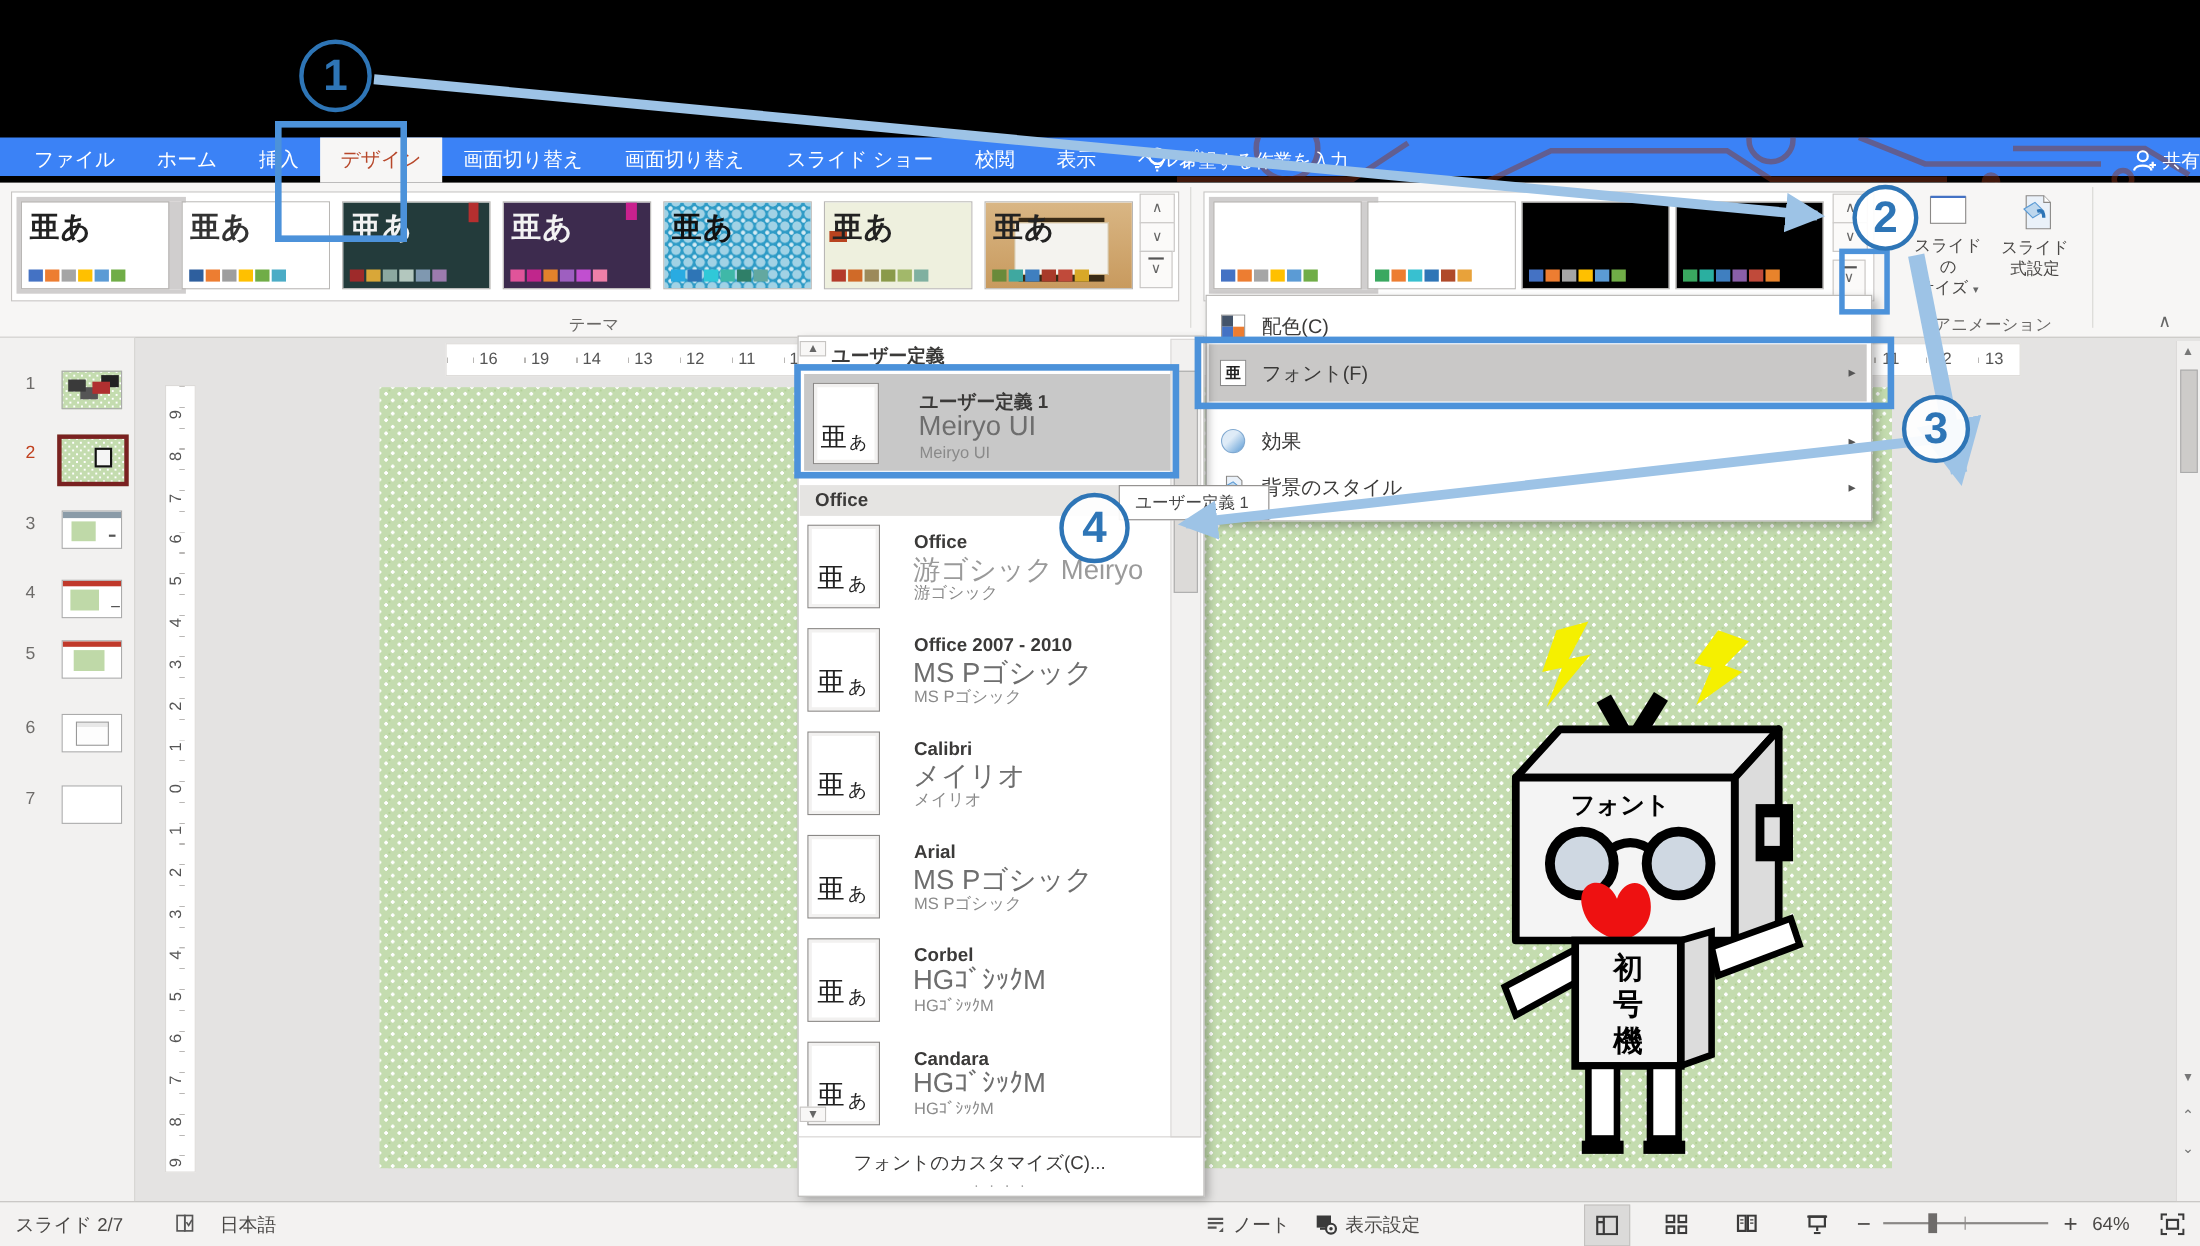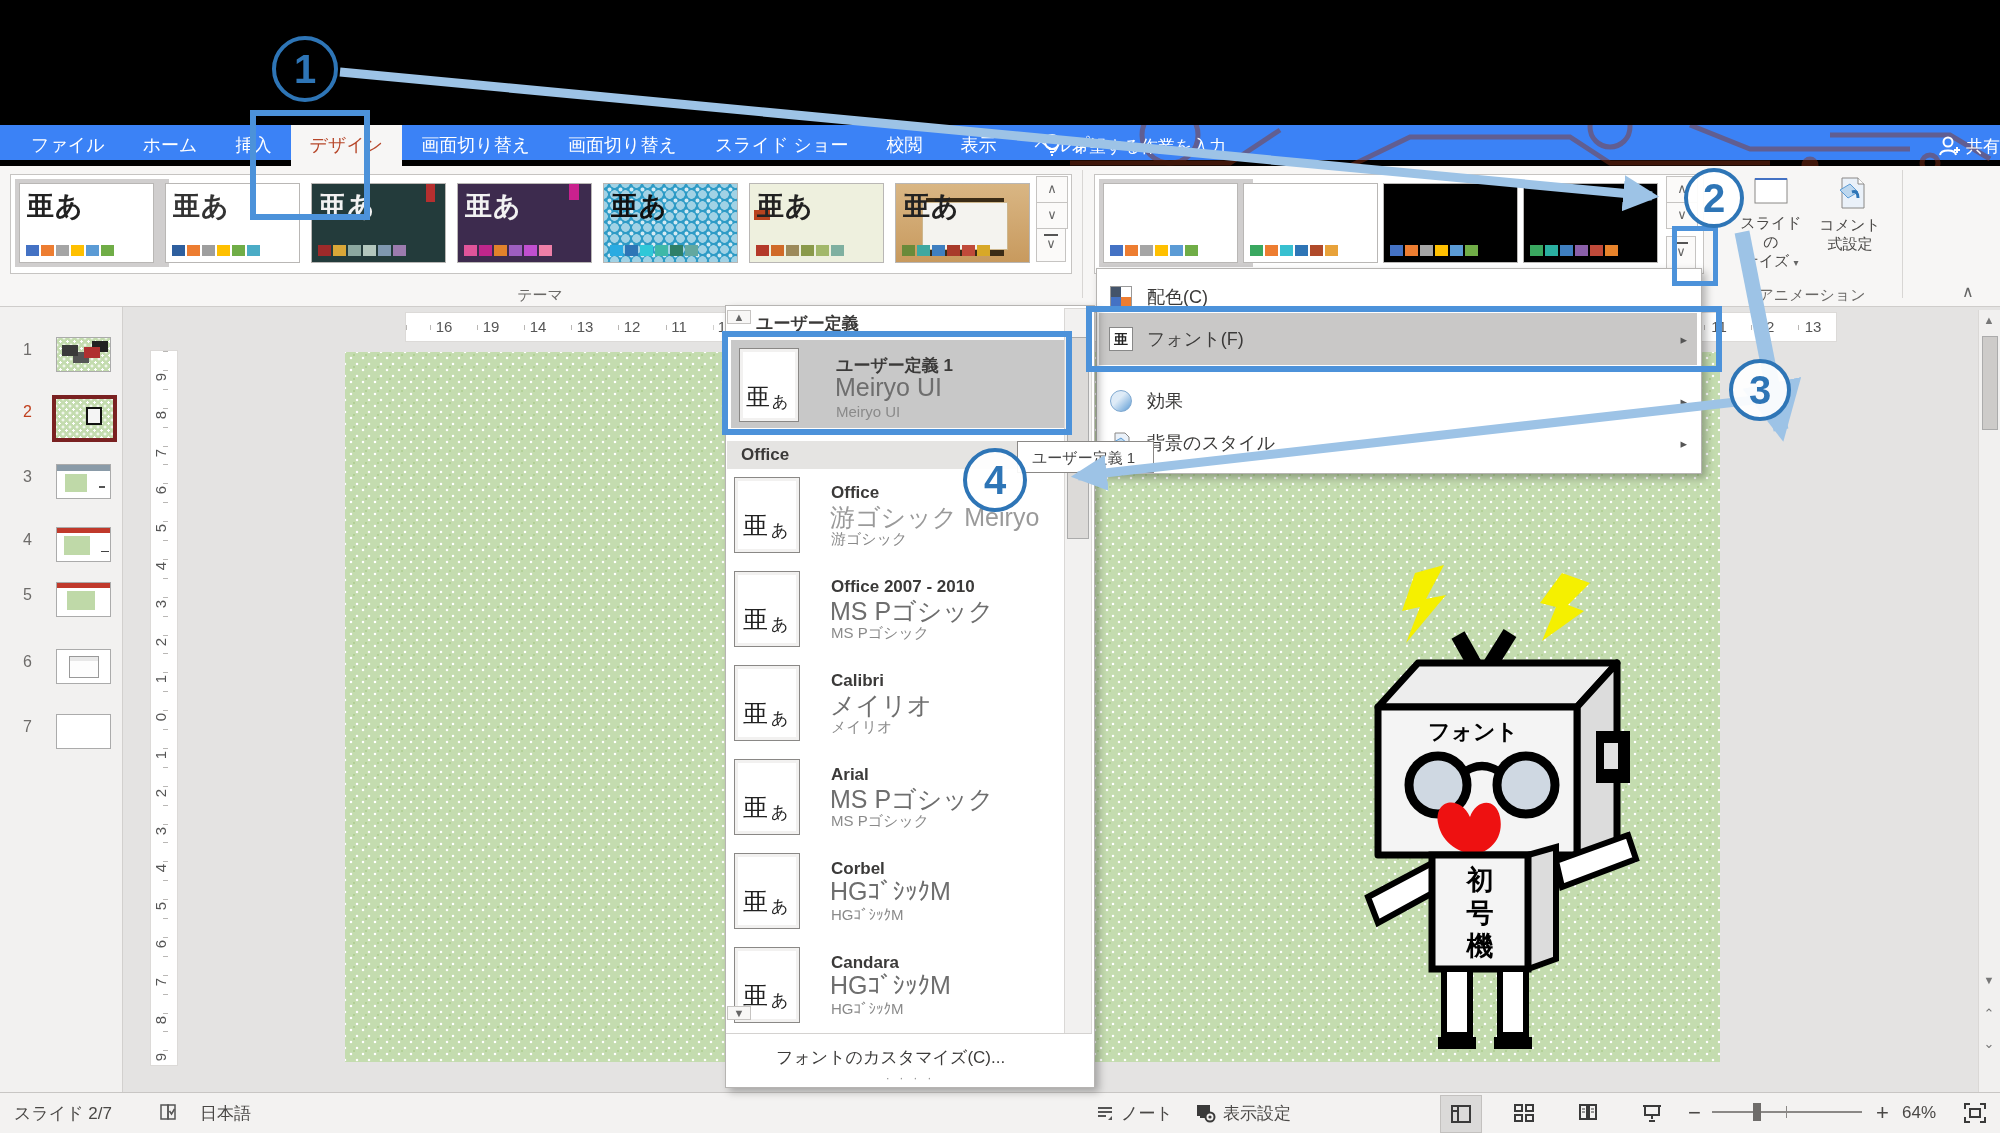--- a/index.html
+++ b/index.html
@@ -363,21 +363,21 @@
       <span>サイズ</span>
       <span style="font-size:10px;color:#666;"> ▾</span>
     </div>
     <div class="bigbtn" style="left:1812px;">
       <svg class="ic" width="36" height="34" viewBox="0 0 36 34">
         <path d="M10,2 h16 l6,6 v24 h-22 z" fill="#EAF1F9" stroke="#8A8886"></path>
         <path d="M26,2 v6 h6" fill="#fff" stroke="#8A8886"></path>
         <path d="M8,14 l10,-6 8,8 -10,6 z" fill="#BDD7EE" stroke="#5B9BD5"></path>
         <path d="M20,16 q6,-2 6,6" fill="none" stroke="#2E75B6" stroke-width="3"></path>
       </svg>
-      <span>コメント</span><br>
+      <span>スライド</span><br>
       <span>式設定</span>
     </div>
     <div class="grouplabel" style="left:1712px;width:200px;">アニメーション</div>
     <div class="vdivider" style="left:1902px;"></div>
   </div>
   <div id="collapse" class="abs">∧</div>
 
   <div id="workspace" class="abs"></div>
   <div id="slidepanel" class="abs">
       <div class="slrow" style="top: 28px;">

